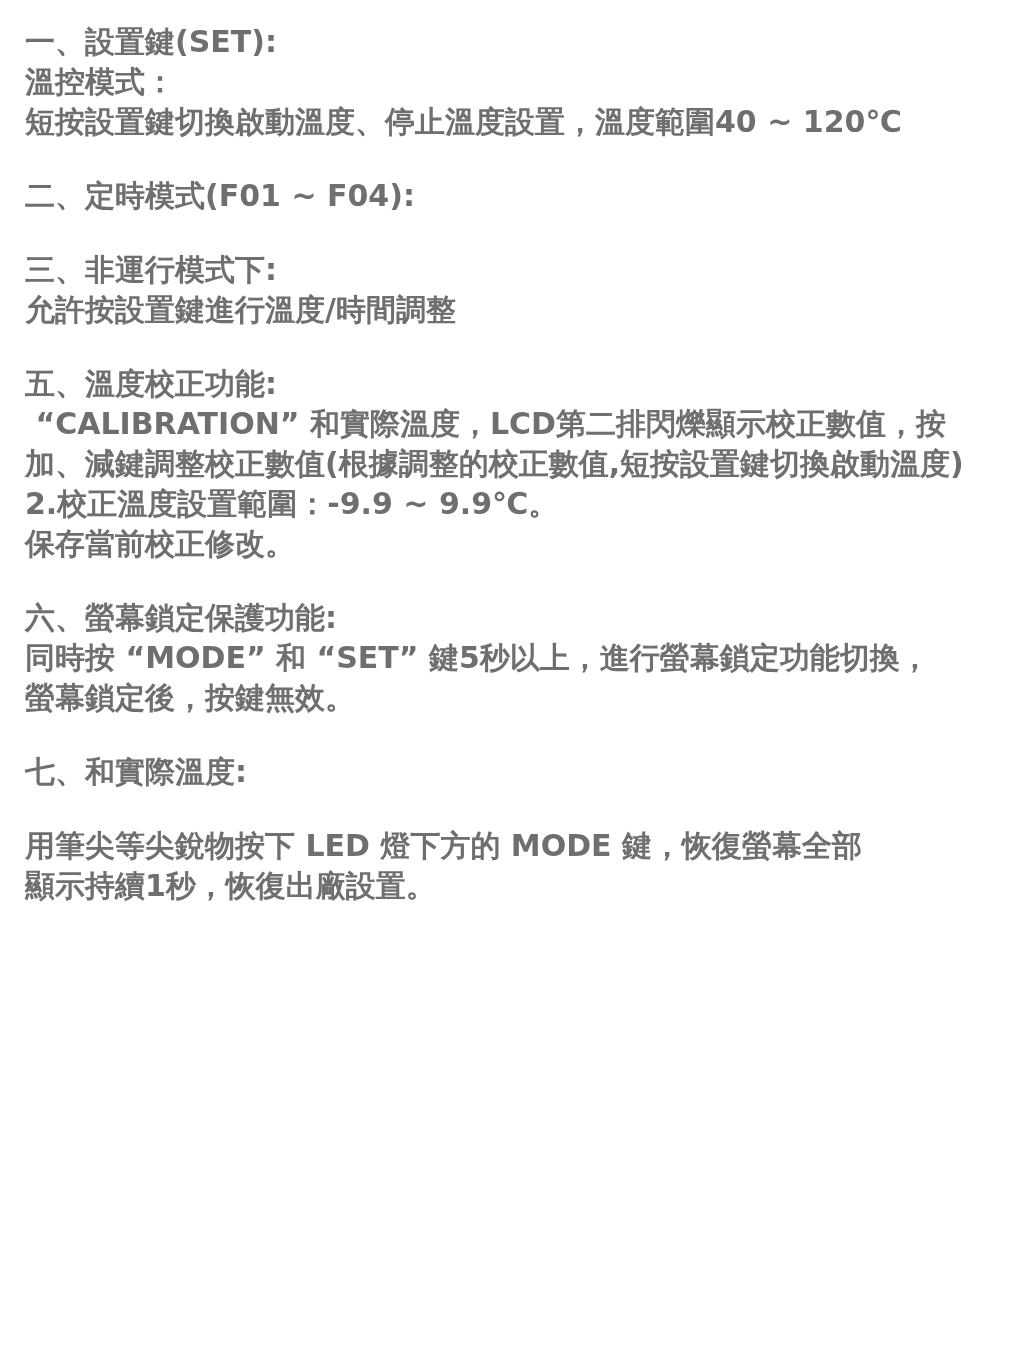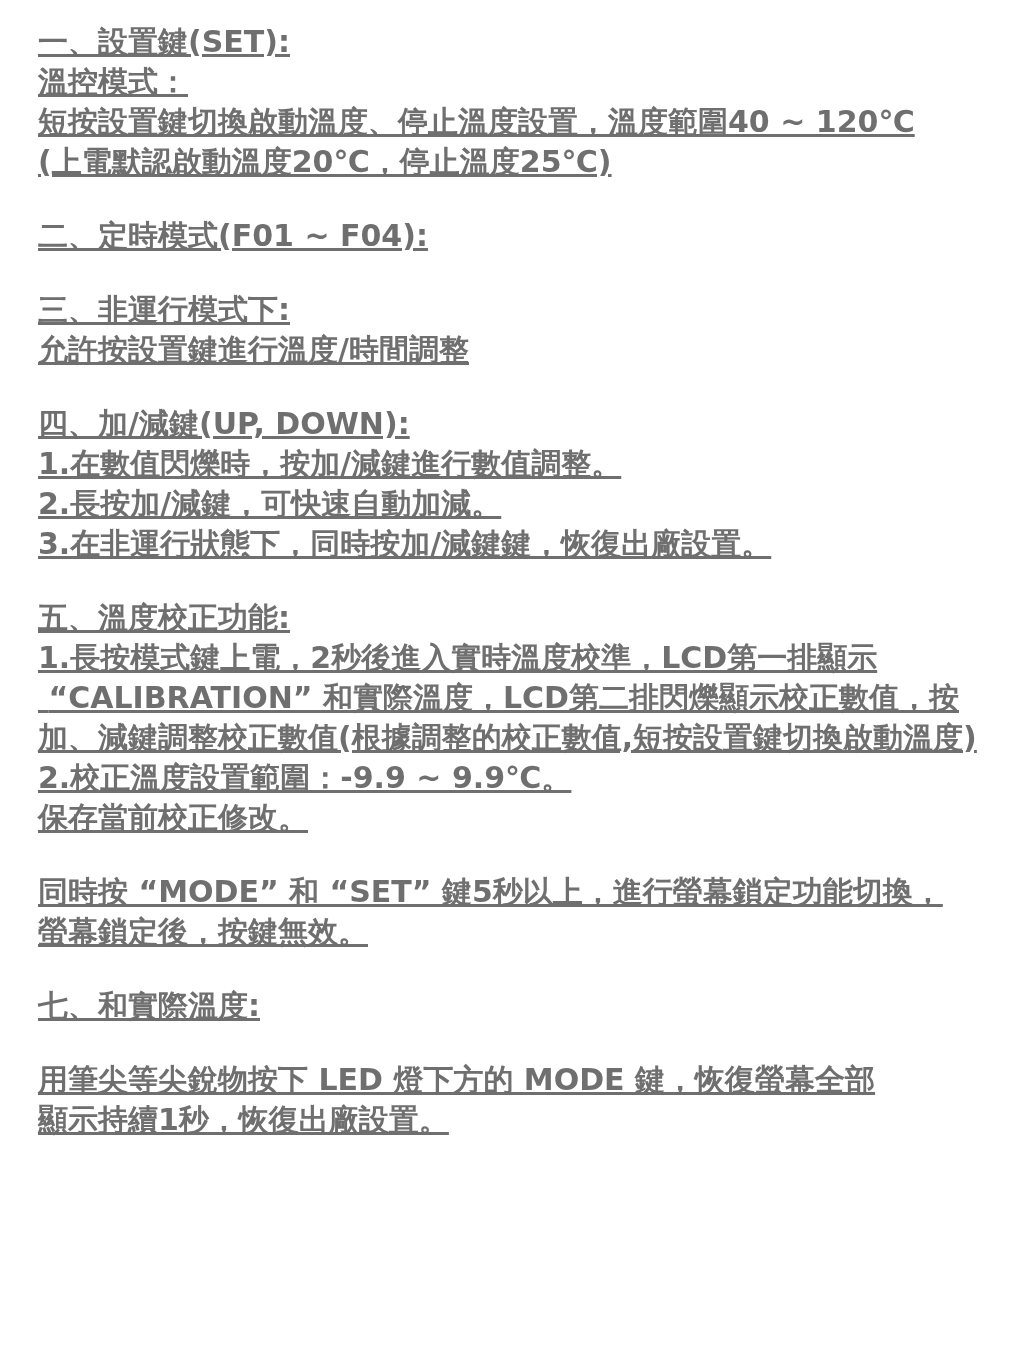--- a/index.html
+++ b/index.html
@@ -12,22 +12,21 @@
     width: 1024px;
     min-height: 1365px;
     padding: 22px 8px 30px 22px;
     background: #ffffff;
     font-family: "DejaVu Sans", "Liberation Sans", sans-serif;
     font-weight: 600;
     color: #6f6f6f;
     font-size: 30px;
   }
   .section {
-    margin: 0 0 34px 16px;
-    text-decoration: underline;
+    margin: 0 0 34px 3px;
   }
   .section:last-child {
     margin-bottom: 0;
   }
   .line {
     line-height: 40px;
     white-space: pre-wrap;
     word-break: break-all;
   }
   .heading {
@@ -35,44 +34,37 @@
   }
 </style>
 </head>
 <body>
 
 <div class="page" style="background: rgb(255, 255, 255); color: rgb(111, 111, 111);">
     <section class="section">
       <div class="line heading">一、設置鍵(SET):</div>
       <div class="line">溫控模式：</div>
       <div class="line">短按設置鍵切換啟動溫度、停止溫度設置，溫度範圍40 ~ 120℃</div>
-      <div class="line">(上電默認啟動溫度20℃，停止溫度25℃)</div>
     </section>
     <section class="section">
       <div class="line heading">二、定時模式(F01 ~ F04):</div>
     </section>
     <section class="section">
       <div class="line heading">三、非運行模式下:</div>
       <div class="line">允許按設置鍵進行溫度/時間調整</div>
     </section>
     <section class="section">
-      <div class="line heading">四、加/減鍵(UP, DOWN):</div>
-      <div class="line">1.在數值閃爍時，按加/減鍵進行數值調整。</div>
-      <div class="line">2.長按加/減鍵，可快速自動加減。</div>
-      <div class="line">3.在非運行狀態下，同時按加/減鍵鍵，恢復出廠設置。</div>
-    </section>
-    <section class="section">
       <div class="line heading">五、溫度校正功能:</div>
-      <div class="line">1.長按模式鍵上電，2秒後進入實時溫度校準，LCD第一排顯示</div>
       <div class="line"> “CALIBRATION” 和實際溫度，LCD第二排閃爍顯示校正數值，按</div>
       <div class="line">加、減鍵調整校正數值(根據調整的校正數值,短按設置鍵切換啟動溫度)</div>
       <div class="line">2.校正溫度設置範圍：-9.9 ~ 9.9℃。</div>
       <div class="line">保存當前校正修改。</div>
     </section>
     <section class="section">
+      <div class="line heading">六、螢幕鎖定保護功能:</div>
       <div class="line">同時按 “MODE” 和 “SET” 鍵5秒以上，進行螢幕鎖定功能切換，</div>
       <div class="line">螢幕鎖定後，按鍵無效。</div>
     </section>
     <section class="section">
       <div class="line heading">七、和實際溫度:</div>
     </section>
     <section class="section">
       <div class="line">用筆尖等尖銳物按下 LED 燈下方的 MODE 鍵，恢復螢幕全部</div>
       <div class="line">顯示持續1秒，恢復出廠設置。</div>
     </section>

